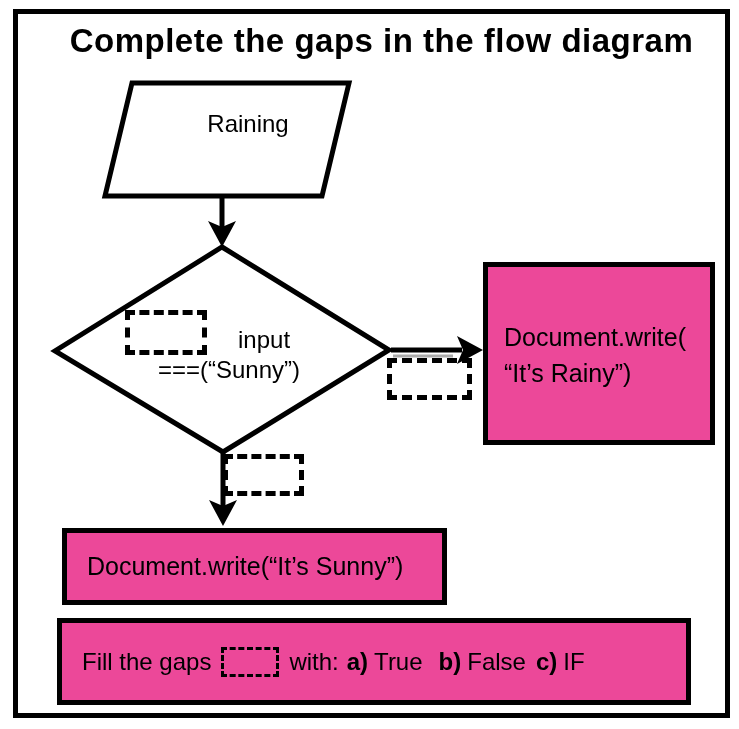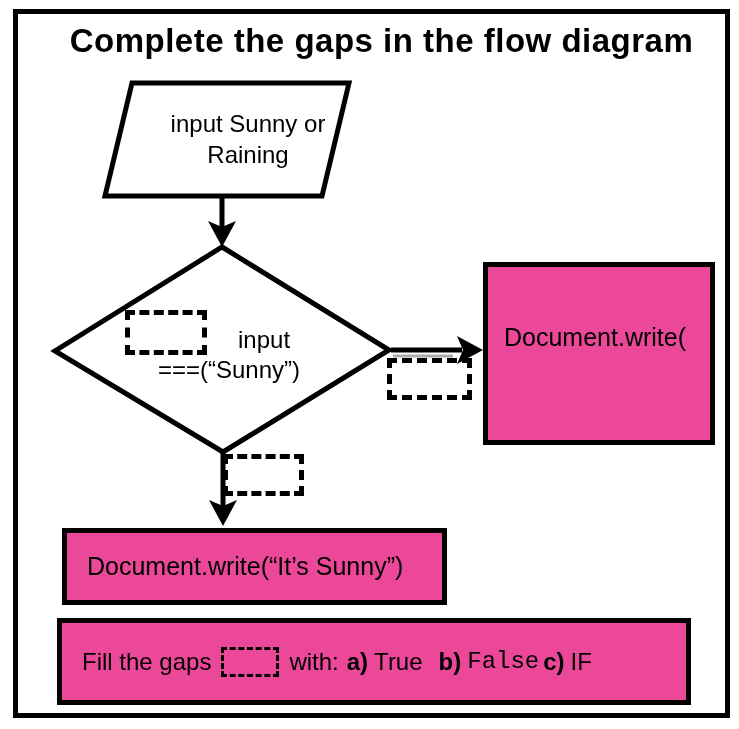--- a/index.html
+++ b/index.html
@@ -86,21 +86,21 @@
   .gap-inline {
     display: inline-block;
     width: 58px; height: 30px;
     border: 3px dashed #000;
     box-sizing: border-box;
     margin: 0 10px;
     vertical-align: middle;
   }
   .m-r6  { margin-right: 6px; }
   .m-r8  { margin-right: 8px; }
-  .m-r10 { margin-right: 4px; font-family: Liberation Mono, monospace; }
+  .m-r10 { margin-right: 10px; }
   .m-r16 { margin-right: 16px; }
 </style>
 </head>
 <body>
 
 <div class="stage">
 
   <div class="outer-border"></div>
 
   <div class="title txt">Complete the gaps in the flow diagram</div>
@@ -116,34 +116,34 @@
 
     <line x1="393" y1="356" x2="453" y2="356" stroke="#ababab" stroke-width="3"></line>
     <line x1="391" y1="350" x2="462" y2="350" stroke="#000000" stroke-width="5"></line>
     <polygon points="483,350 457,336 463,350 457,364" fill="#000000"></polygon>
 
     <line x1="223" y1="452" x2="223" y2="508" stroke="#000000" stroke-width="5"></line>
     <polygon points="223,526 209,500 223,506 237,500" fill="#000000"></polygon>
   </svg>
 
   <div class="para-text txt">
-    <div>input Sunny or</div>
     <div>Raining</div>
   </div>
 
   <div class="gap-box gap-decision"></div>
   <div class="txt decision-input">input</div>
   <div class="txt decision-cond">===(“Sunny”)</div>
 
   <div class="gap-box gap-right"></div>
   <div class="gap-box gap-down"></div>
 
   <div class="rect-box rainy-box">
     <div class="inner">
       <div>Document.write(</div>
+      <div>“It’s Rainy”)</div>
     </div>
   </div>
 
   <div class="rect-box sunny-box">
     <span>Document.write(“It’s  Sunny”)</span>
   </div>
 
   <div class="rect-box legend-box">
     <span class="seg">Fill the gaps</span>
     <span class="gap-inline"></span>

